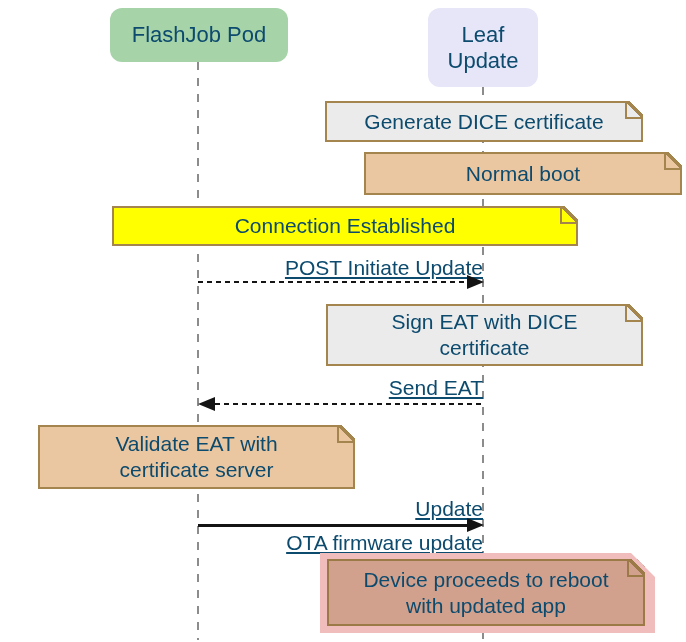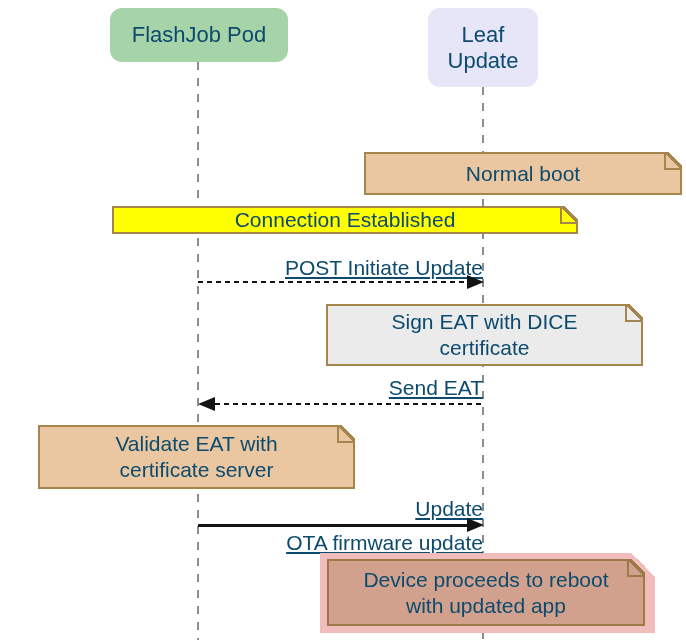--- a/index.html
+++ b/index.html
@@ -60,21 +60,21 @@
     box-sizing: border-box;
     border-left: 2px solid var(--nb, #a5854e);
     border-bottom: 2px solid var(--nb, #a5854e);
     background: linear-gradient(to bottom left,
       var(--fold-bg, #ffffff) 0 calc(50% - 1.5px),
       var(--nb, #a5854e) calc(50% - 1.5px) calc(50% + 1.5px),
       var(--nf) calc(50% + 1.5px) 100%);
   }
   .note-1 { left: 325px; top: 101px; width: 318px; height: 41px; --nf: #ebebeb; }
   .note-2 { left: 325px; top: 152px; width: 318px; height: 43px; margin-left: 39px; --nf: #eac7a1; }
-  .note-3 { left: 112px; top: 206px; width: 466px; height: 28px; --nf: #ffff00; }
+  .note-3 { left: 112px; top: 206px; width: 466px; height: 40px; --nf: #ffff00; }
   .note-4 { left: 326px; top: 304px; width: 317px; height: 62px; --nf: #ebebeb; }
   .note-5 { left: 38px;  top: 425px; width: 317px; height: 64px; text-align: right; --nf: #eac7a1; }
 
   
   .note-6-halo {
     position: absolute;
     left: 320px; top: 553px; width: 335px; height: 80px;
     background: #f0bcbc;
     clip-path: polygon(0 0, calc(100% - 24px) 0, 100% 24px, 100% 100%, 0 100%);
   }
@@ -134,20 +134,23 @@
   <div class="lifeline lifeline-2"></div>
 
   <div class="actor actor-1">
     <span>FlashJob Pod</span>
   </div>
   <div class="actor actor-2">
     <span>Leaf</span>
     <span>Update</span>
   </div>
 
+  <div class="note note-1">
+    <span>Generate DICE certificate</span>
+  </div>
   <div class="note note-2">
     <span>Normal boot</span>
   </div>
   <div class="note note-3">
     <span>Connection Established</span>
   </div>
 
   <div class="msg-label" style="top:255px">POST Initiate Update</div>
   <div class="msg-line-dashed m1-line"></div>
   <div class="arrowhead arrow-right m1-head"></div>

